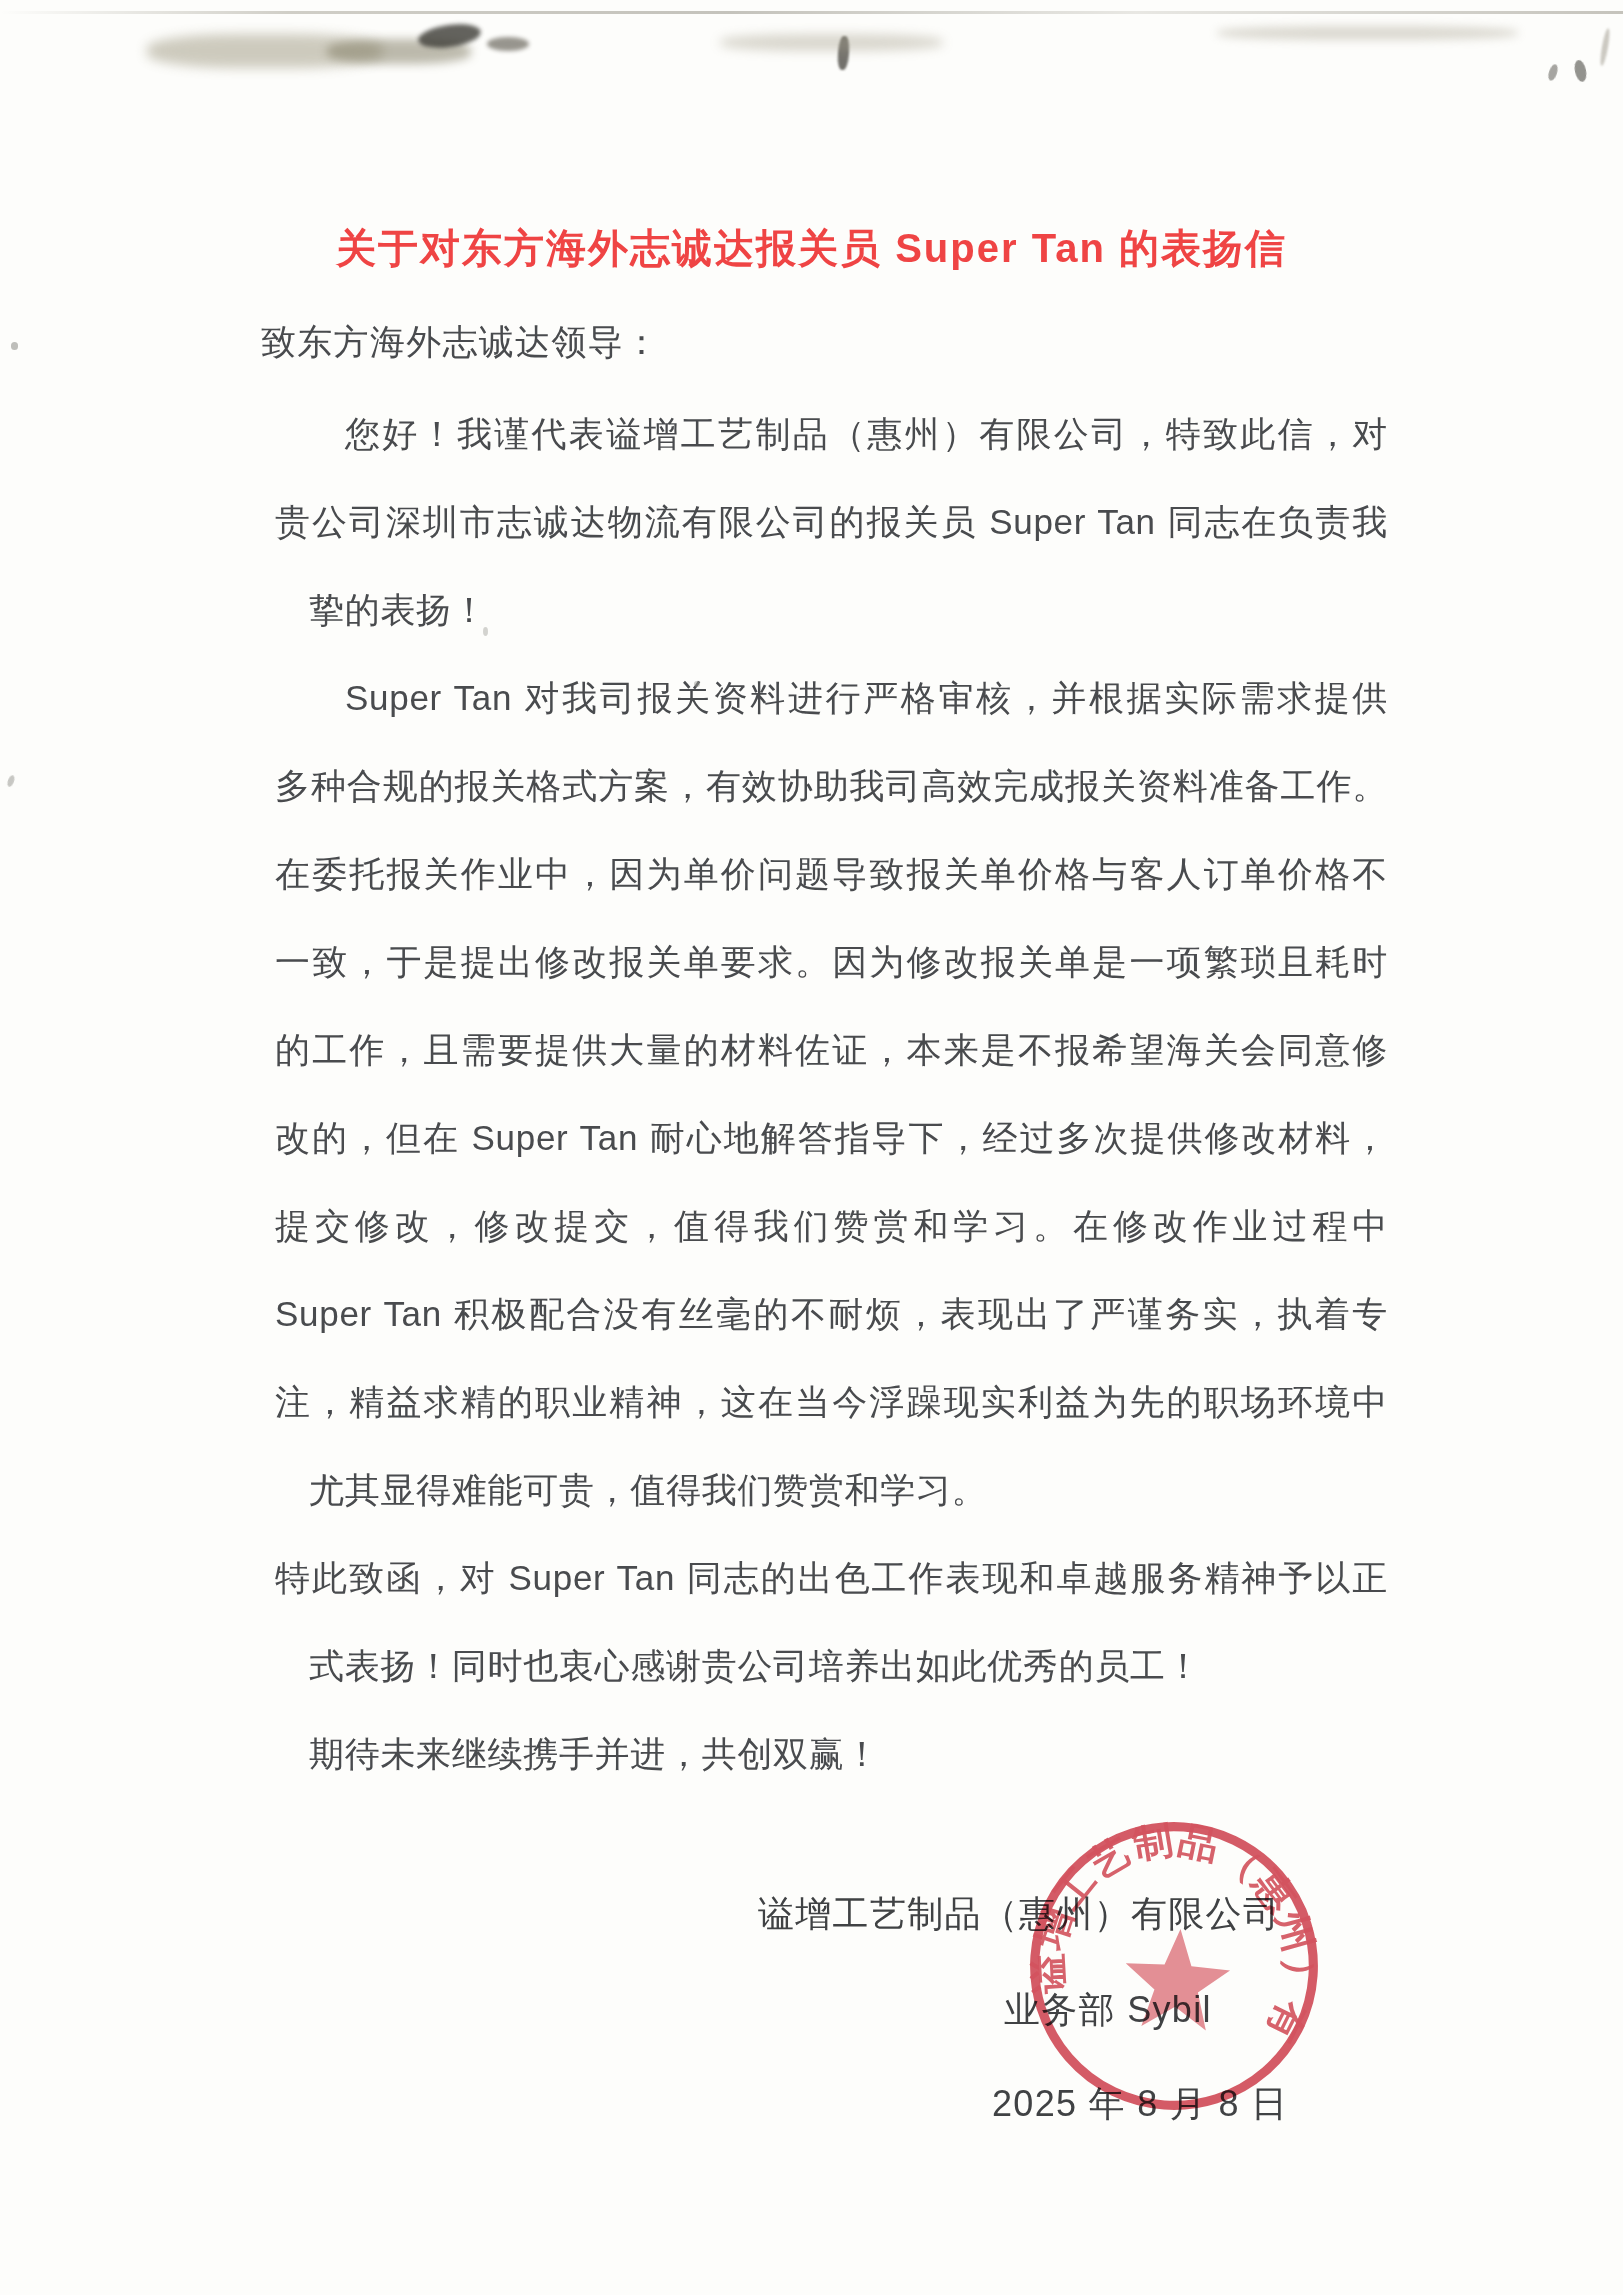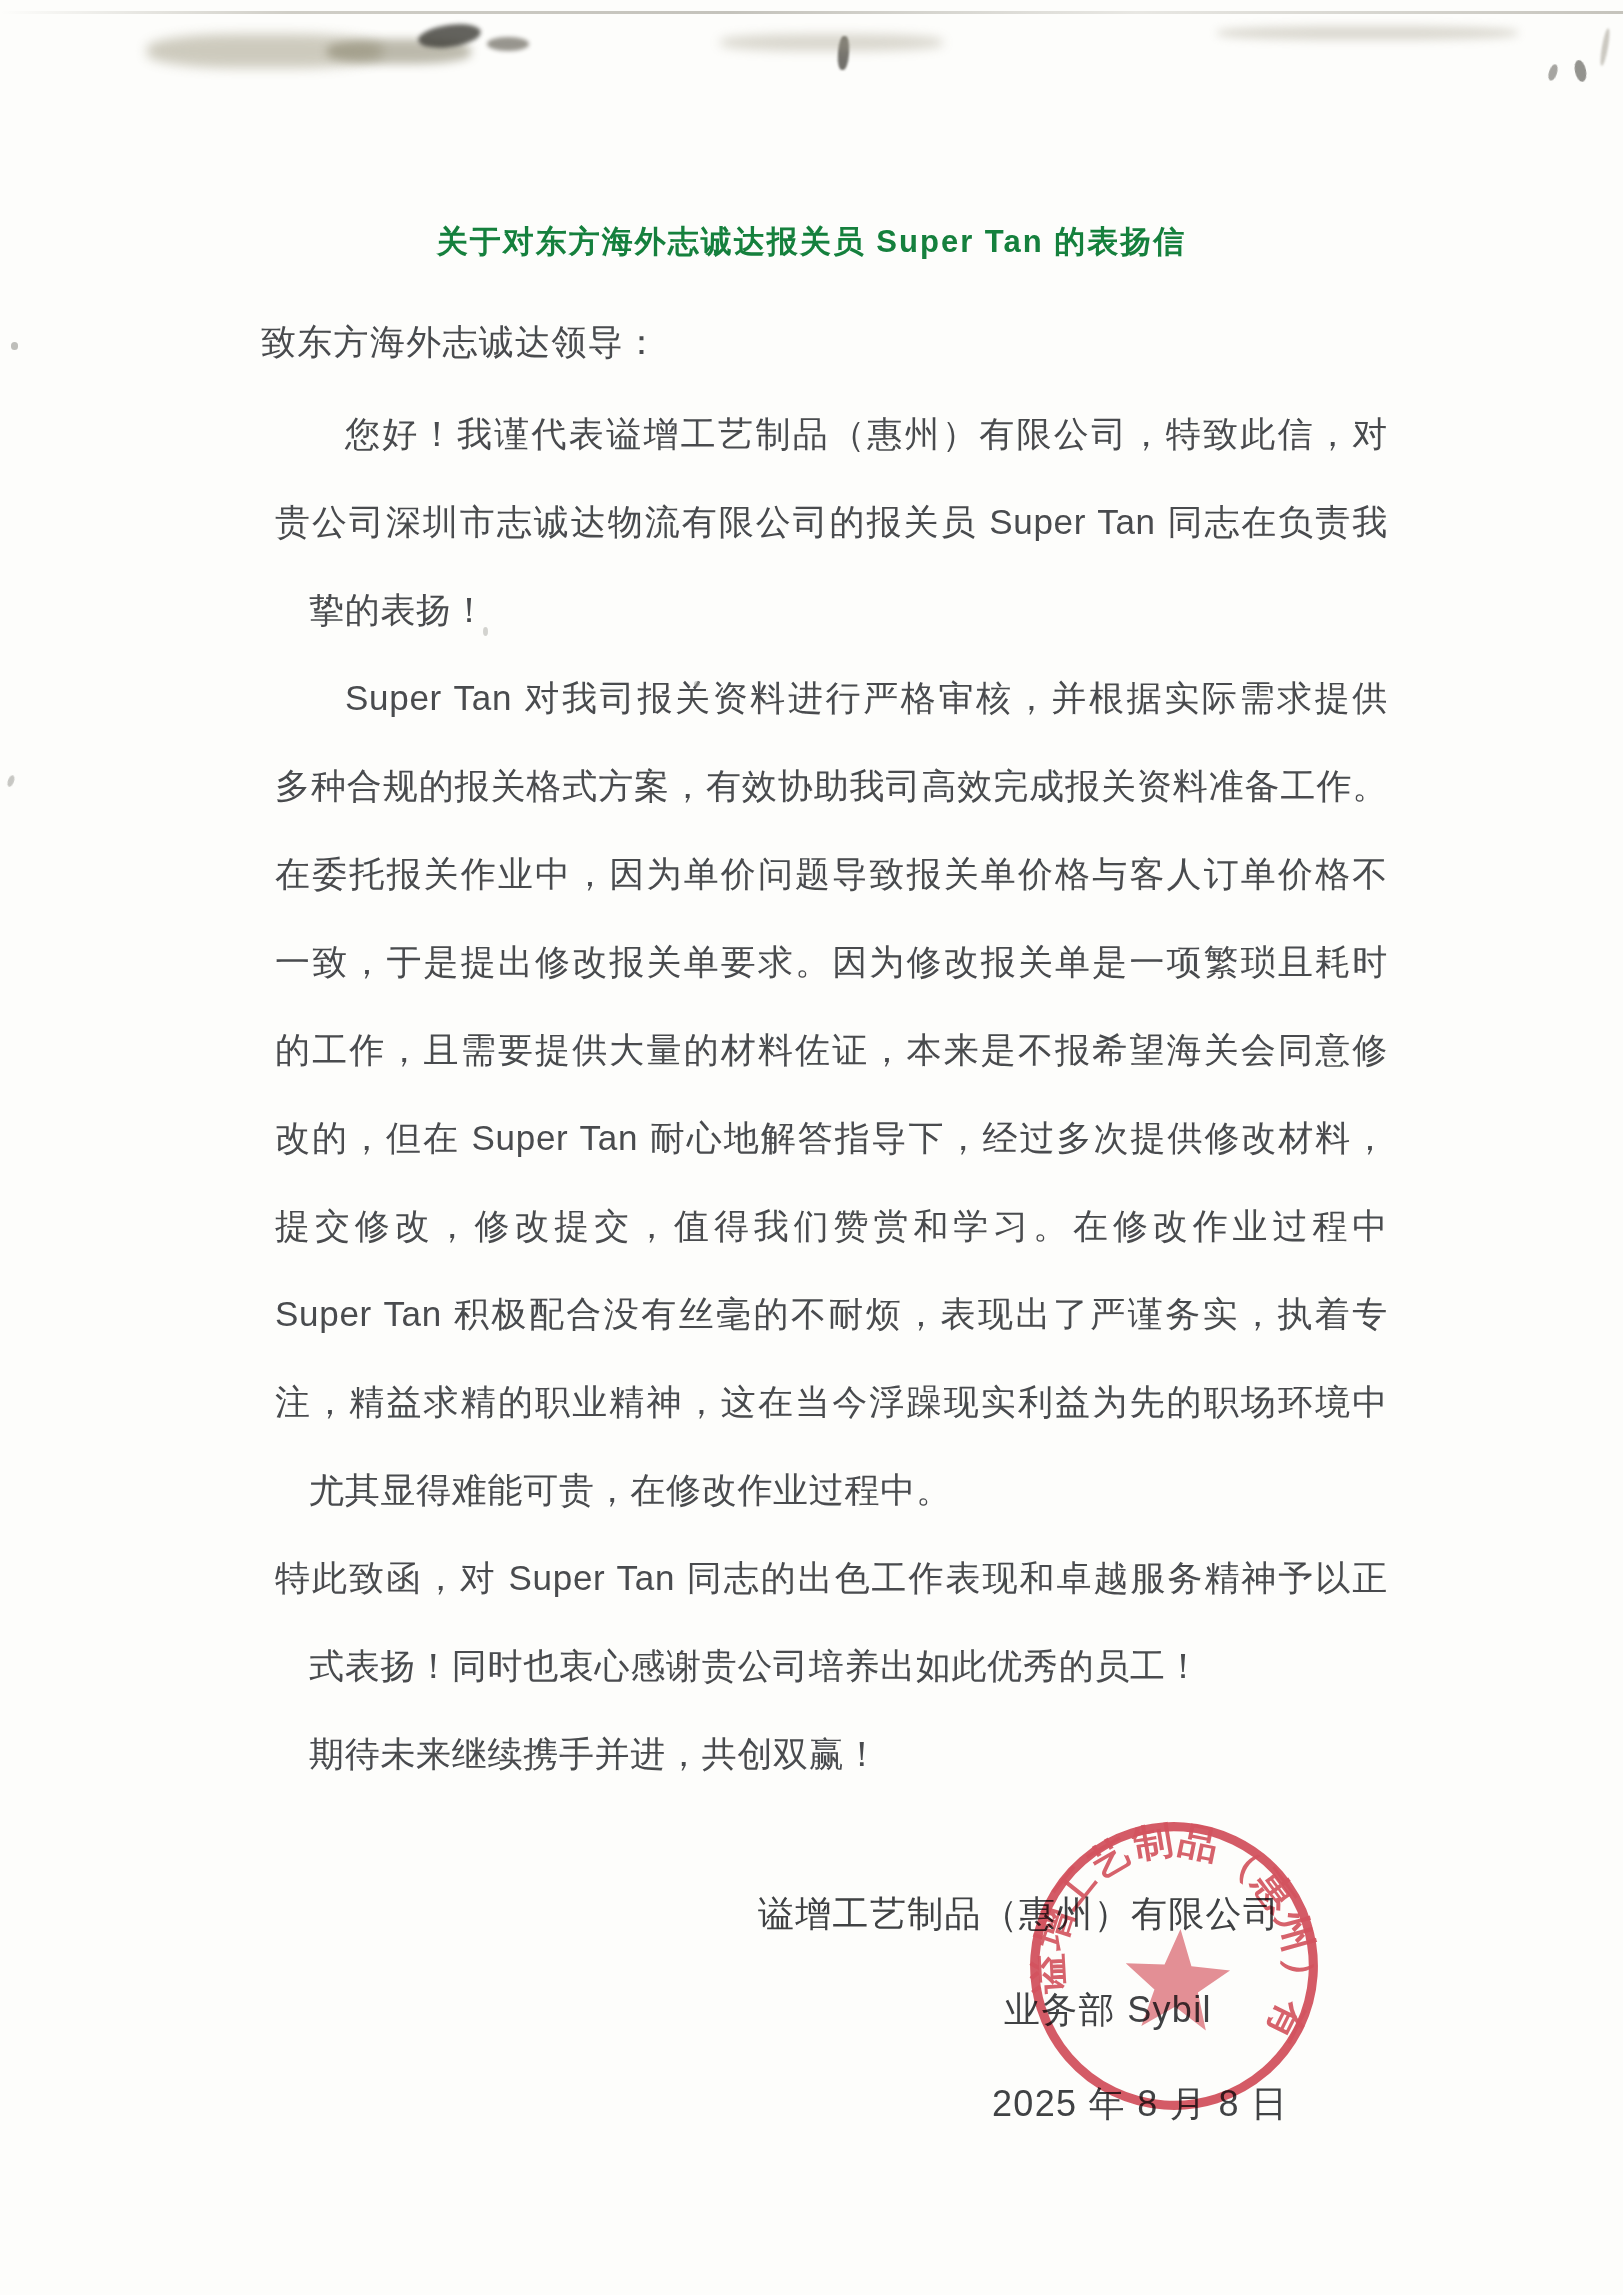--- a/index.html
+++ b/index.html
@@ -16,23 +16,23 @@
     font-family: "Liberation Sans", serif;
     color: #494b4e;
   }
 
   
   .title {
     position: absolute;
     left: 0; top: 221px; width: 1623px;
     margin: 0;
     text-align: center;
-    font-size: 31px;
+    font-size: 40px;
     font-weight: bold;
-    color: #15803d;
+    color: #ef4444;
     letter-spacing: 2px;
   }
   .salutation {
     position: absolute;
     left: 261px; top: 319px;
     font-size: 35px;
     letter-spacing: 1.3px;
   }
   .body-text {
     position: absolute;
@@ -137,21 +137,21 @@
     <div class="line end">挚的表扬！</div>
     <div class="line full indent">Super Tan 对我司报关资料进行严格审核，并根据实际需求提供</div>
     <div class="line full">多种合规的报关格式方案，有效协助我司高效完成报关资料准备工作。</div>
     <div class="line full">在委托报关作业中，因为单价问题导致报关单价格与客人订单价格不</div>
     <div class="line full">一致，于是提出修改报关单要求。因为修改报关单是一项繁琐且耗时</div>
     <div class="line full">的工作，且需要提供大量的材料佐证，本来是不报希望海关会同意修</div>
     <div class="line full">改的，但在 Super Tan 耐心地解答指导下，经过多次提供修改材料，</div>
     <div class="line full">提交修改，修改提交，值得我们赞赏和学习。在修改作业过程中</div>
     <div class="line full">Super Tan 积极配合没有丝毫的不耐烦，表现出了严谨务实，执着专</div>
     <div class="line full">注，精益求精的职业精神，这在当今浮躁现实利益为先的职场环境中</div>
-    <div class="line end">尤其显得难能可贵，在修改作业过程中。</div>
+    <div class="line end">尤其显得难能可贵，值得我们赞赏和学习。</div>
     <div class="line full">特此致函，对 Super Tan 同志的出色工作表现和卓越服务精神予以正</div>
     <div class="line end">式表扬！同时也衷心感谢贵公司培养出如此优秀的员工！</div>
     <div class="line end">期待未来继续携手并进，共创双赢！</div>
   </div>
 
   <div class="sig company">谥增工艺制品（惠州）有限公司</div>
   <div class="sig dept">业务部 Sybil</div>
   <div class="sig date">2025 年 8 月 8 日</div>
 
   <svg class="stamp" viewBox="0 0 480 480" xmlns="http://www.w3.org/2000/svg">

